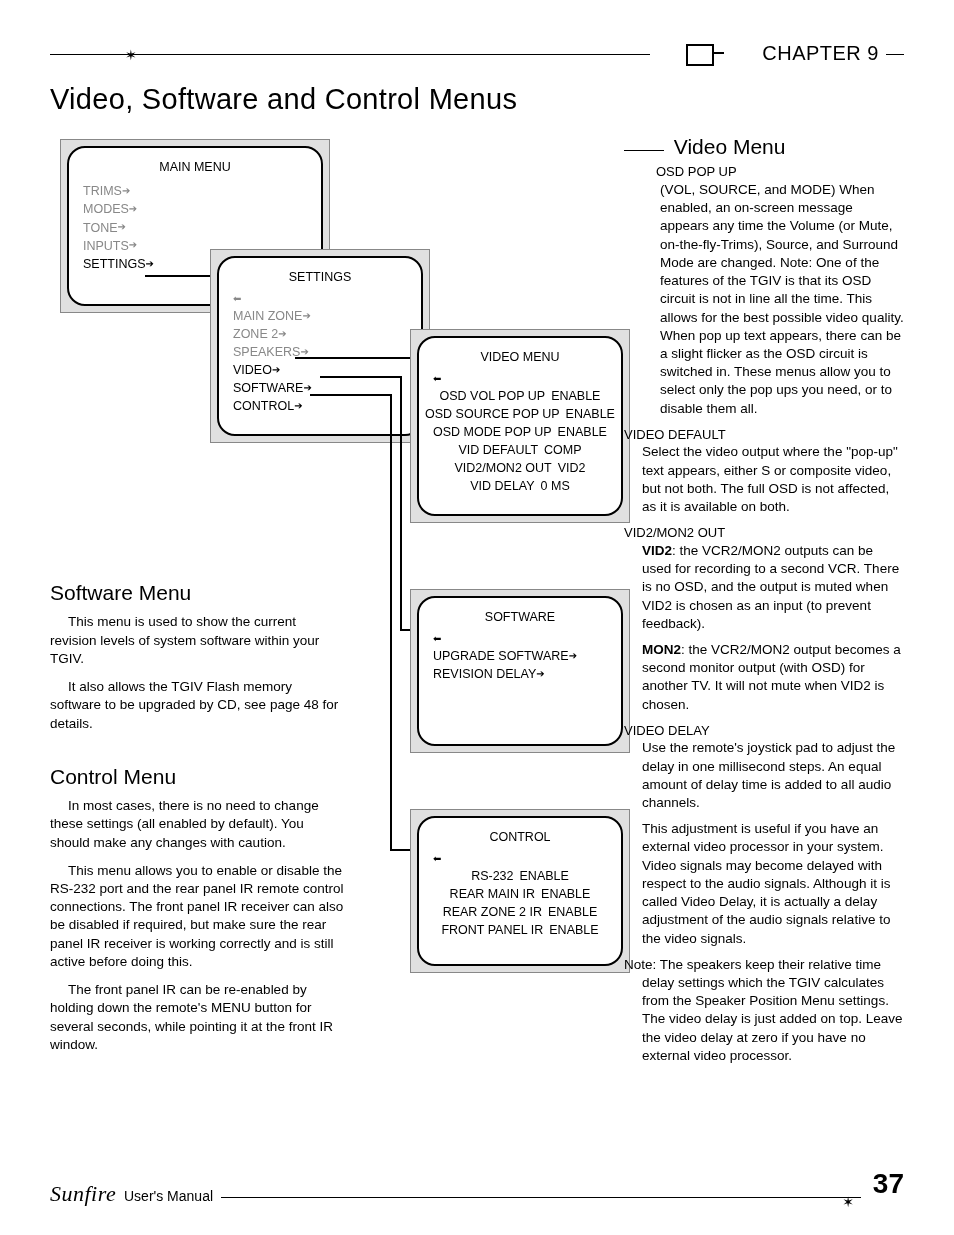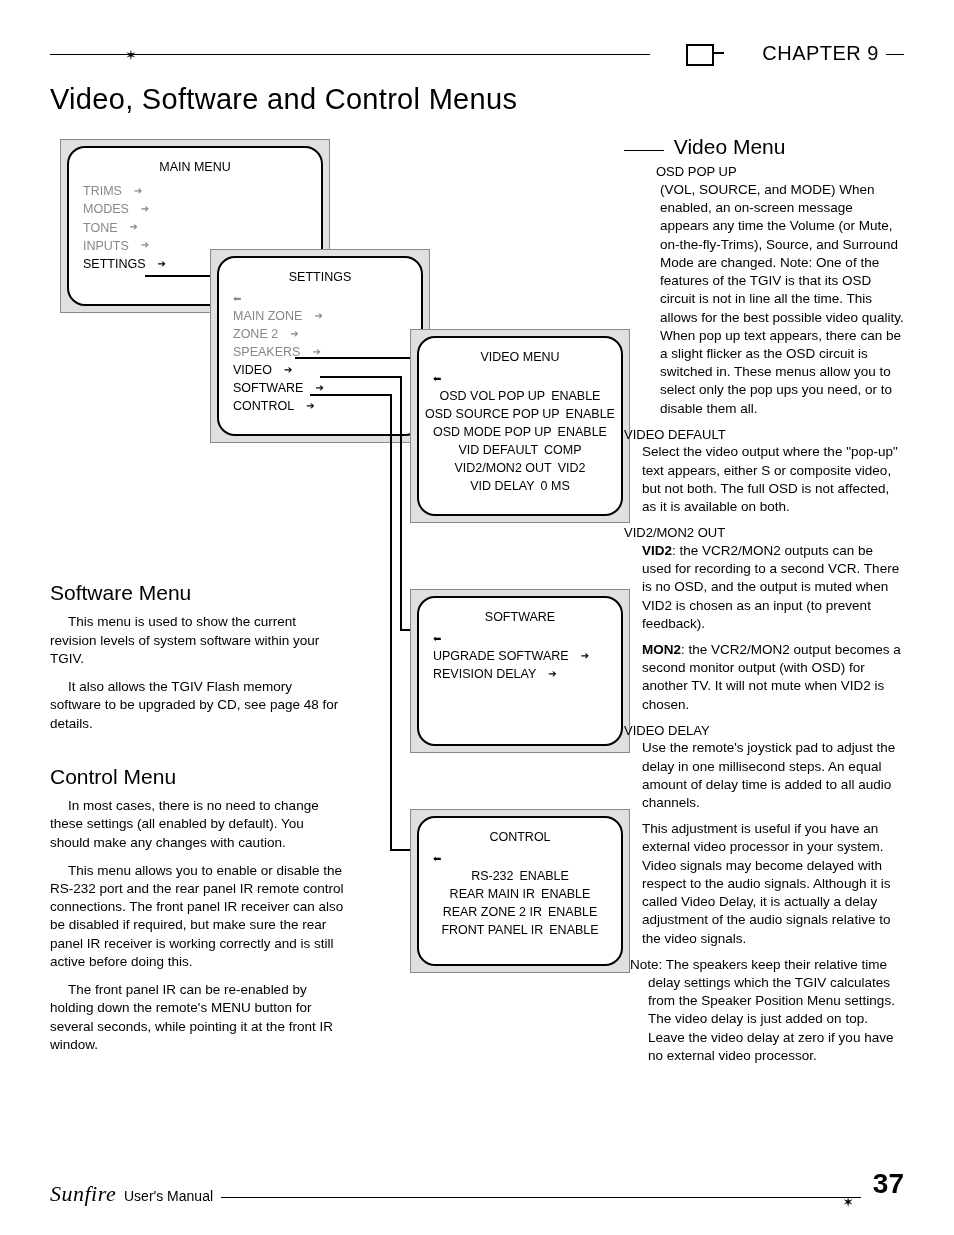--- a/index.html
+++ b/index.html
@@ -112,21 +112,21 @@
     font-size: 12.5px;
     line-height: 1.45;
     min-height: 120px;
     box-sizing:border-box;
   }
   .crt-title {
     text-align: center;
     font-size: 12.5px;
     margin-bottom: 6px;
   }
-  .menu-item { display:flex; gap:12px; align-items:center; color:#888; }
+  .menu-item { display:flex; gap:0; align-items:center; color:#888; }
   .menu-item.active { color:#000; }
   .arrow-r { font-size:10px; }
   
   .kv-row { display:flex; justify-content:center; }
   .kv-row span:first-child { white-space:nowrap; }
   .kv-row span:last-child { white-space:nowrap; padding-left:6px;}
 
   
   .connector {
     position:absolute;
@@ -365,21 +365,21 @@
     <div class="desc">Select the video output where the "pop-up" text appears, either S or composite video, but not both. The full OSD is not affected, as it is available on both.</div>
 
     <div class="term">VID2/MON2 OUT</div>
     <div class="desc"><b>VID2</b><span>: the VCR2/MON2 outputs can be used for recording to a second VCR. There is no OSD, and the output is muted when VID2 is chosen as an input (to prevent feedback).</span></div>
     <div class="desc"><b>MON2</b><span>: the VCR2/MON2 output becomes a second monitor output (with OSD) for another TV. It will not mute when VID2 is chosen.</span></div>
 
     <div class="term">VIDEO DELAY</div>
     <div class="desc">Use the remote's joystick pad to adjust the delay in one millisecond steps. An equal amount of delay time is added to all audio channels.</div>
     <div class="desc">This adjustment is useful if you have an external video processor in your system. Video signals may become delayed with respect to the audio signals. Although it is called Video Delay, it is actually a delay adjustment of the audio signals relative to the video signals.</div>
 
-    <div class="desc" style="margin-left:6px; text-indent:-18px; padding-left:18px;">Note: The speakers keep their relative time delay settings which the TGIV calculates from the Speaker Position Menu settings. The video delay is just added on top. Leave the video delay at zero if you have no external video processor.</div>
+    <div class="desc" style="margin-left:0; text-indent:-18px; padding-left:18px;">Note: The speakers keep their relative time delay settings which the TGIV calculates from the Speaker Position Menu settings. The video delay is just added on top. Leave the video delay at zero if you have no external video processor.</div>
   </div>
 
 </div>
 
 <div class="footer">
   <span class="brand">Sunfire</span>
   <span class="um">User's Manual</span>
   <span class="line"></span>
   <span class="star">✶</span>
   <span class="page">37</span>

